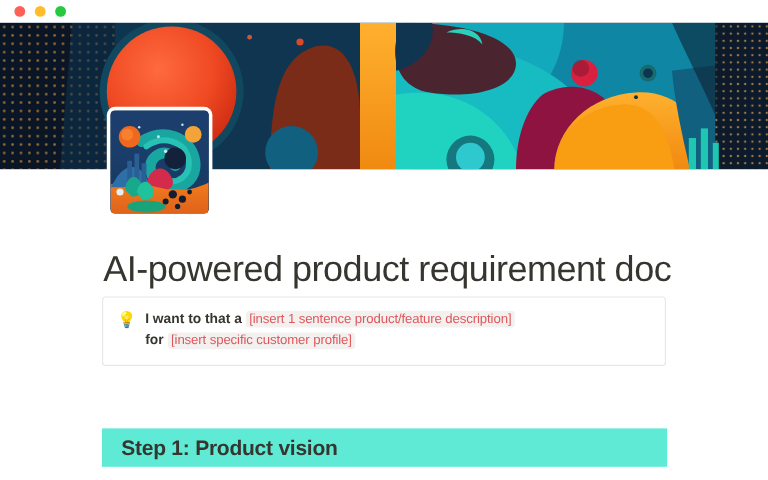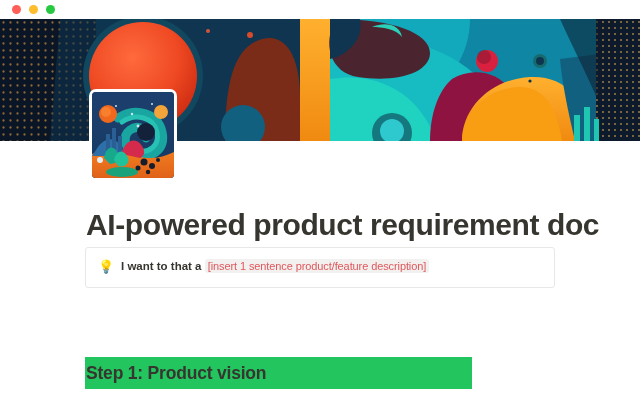--- a/index.html
+++ b/index.html
@@ -69,21 +69,21 @@
     background: #ffffff;
   }
 
   .page-title {
     position: absolute;
     left: 86px;
     top: 66px;
     width: 480px;
     font-size: 30px;
     line-height: 36px;
-    font-weight: bold;
+    font-weight: normal;
     color: #37352f;
     letter-spacing: -0.4px;
     white-space: nowrap;
   }
 
   
   .callout {
     position: absolute;
     left: 85px;
     top: 106px;
@@ -123,27 +123,27 @@
     padding: 1px 3px;
     letter-spacing: -0.1px;
   }
   .period { font-weight: bold; color: #37352f; }
 
   
   .step-heading {
     position: absolute;
     left: 85px;
     top: 216px;
-    width: 387px;
+    width: 471px;
     height: 32px;
-    background: #22c55e;
+    background: #5eead4;
     display: flex;
     align-items: center;
     box-sizing: border-box;
-    padding-left: 1px;
+    padding-left: 16px;
   }
   .step-heading-text {
     font-size: 17.5px;
     font-weight: bold;
     color: #37352f;
     letter-spacing: -0.2px;
   }
 </style>
 </head>
 <body>
@@ -335,20 +335,23 @@
   <div class="content">
 
     <div class="page-title">AI-powered product requirement doc</div>
 
     <div class="callout">
       <div class="callout-emoji">💡</div>
       <div class="callout-body">
         <div class="callout-line">
           <span>I want to that a </span><code class="ph">[insert 1 sentence product/feature description]</code><span class="period"></span>
         </div>
+        <div class="callout-line">
+          <span>for </span><code class="ph">[insert specific customer profile]</code><span class="period"></span>
+        </div>
       </div>
     </div>
 
     <div class="step-heading">
       <span class="step-heading-text">Step 1: Product vision</span>
     </div>
 
   </div>
 </div>
 

